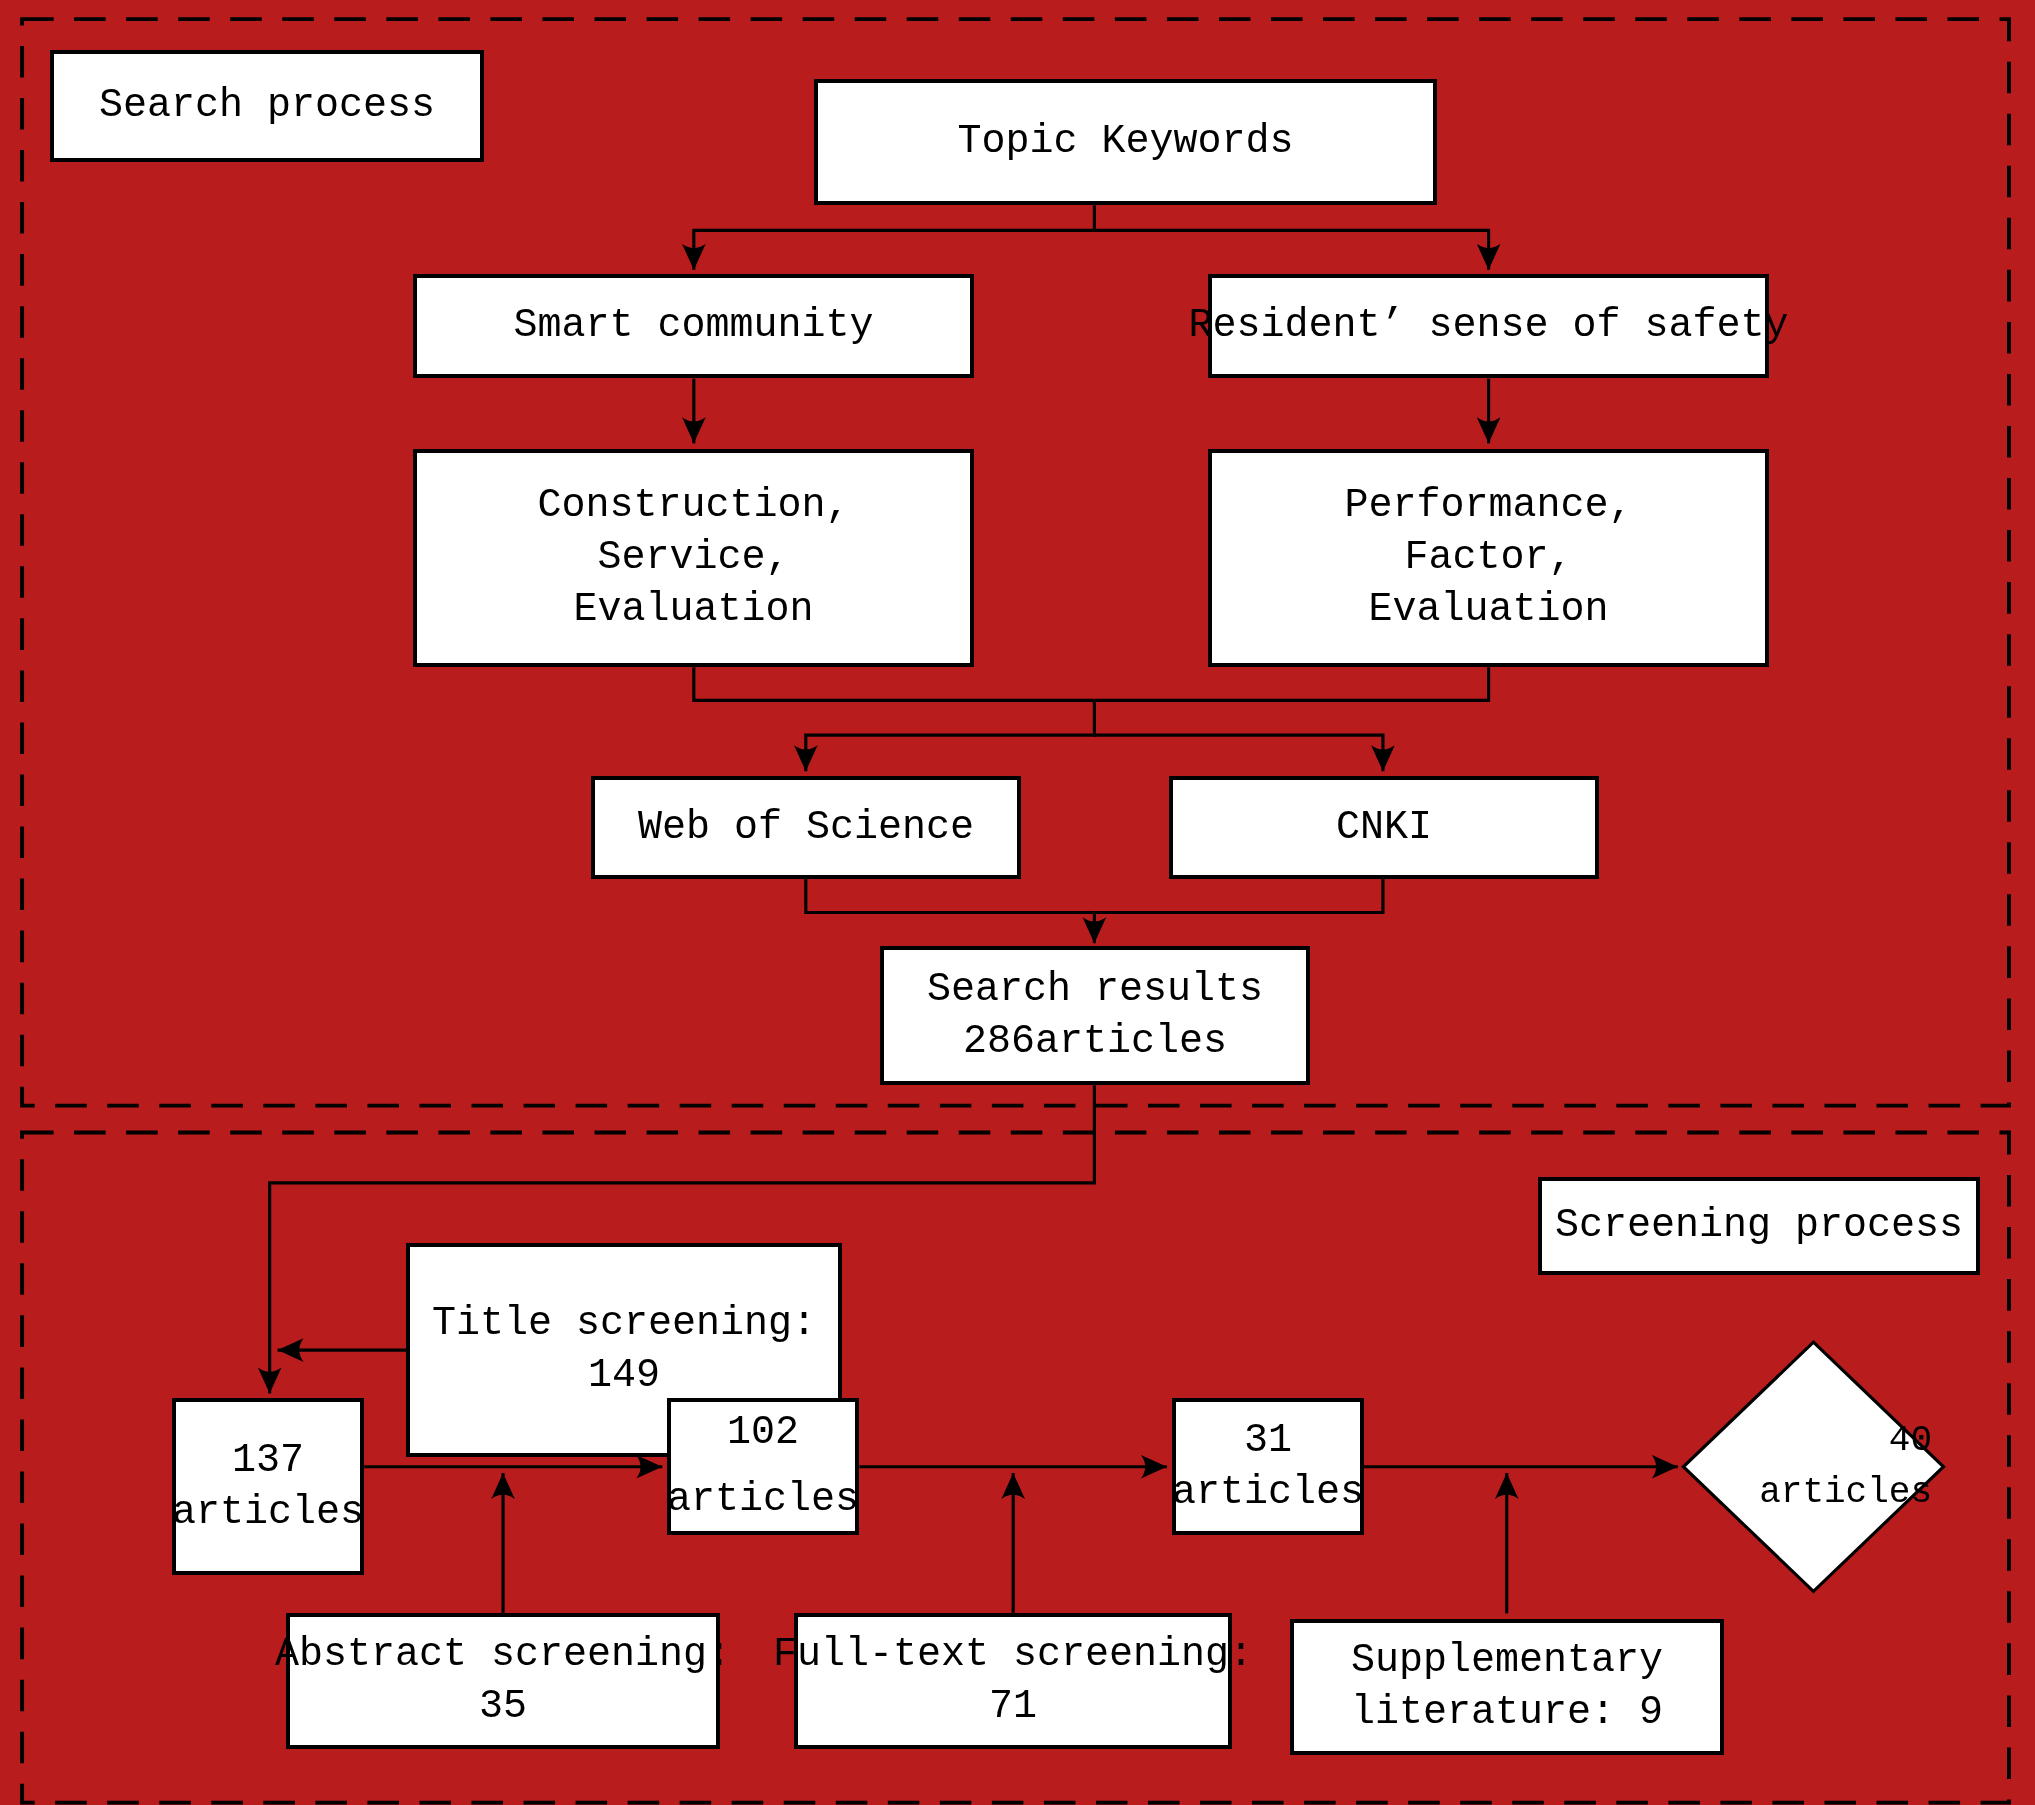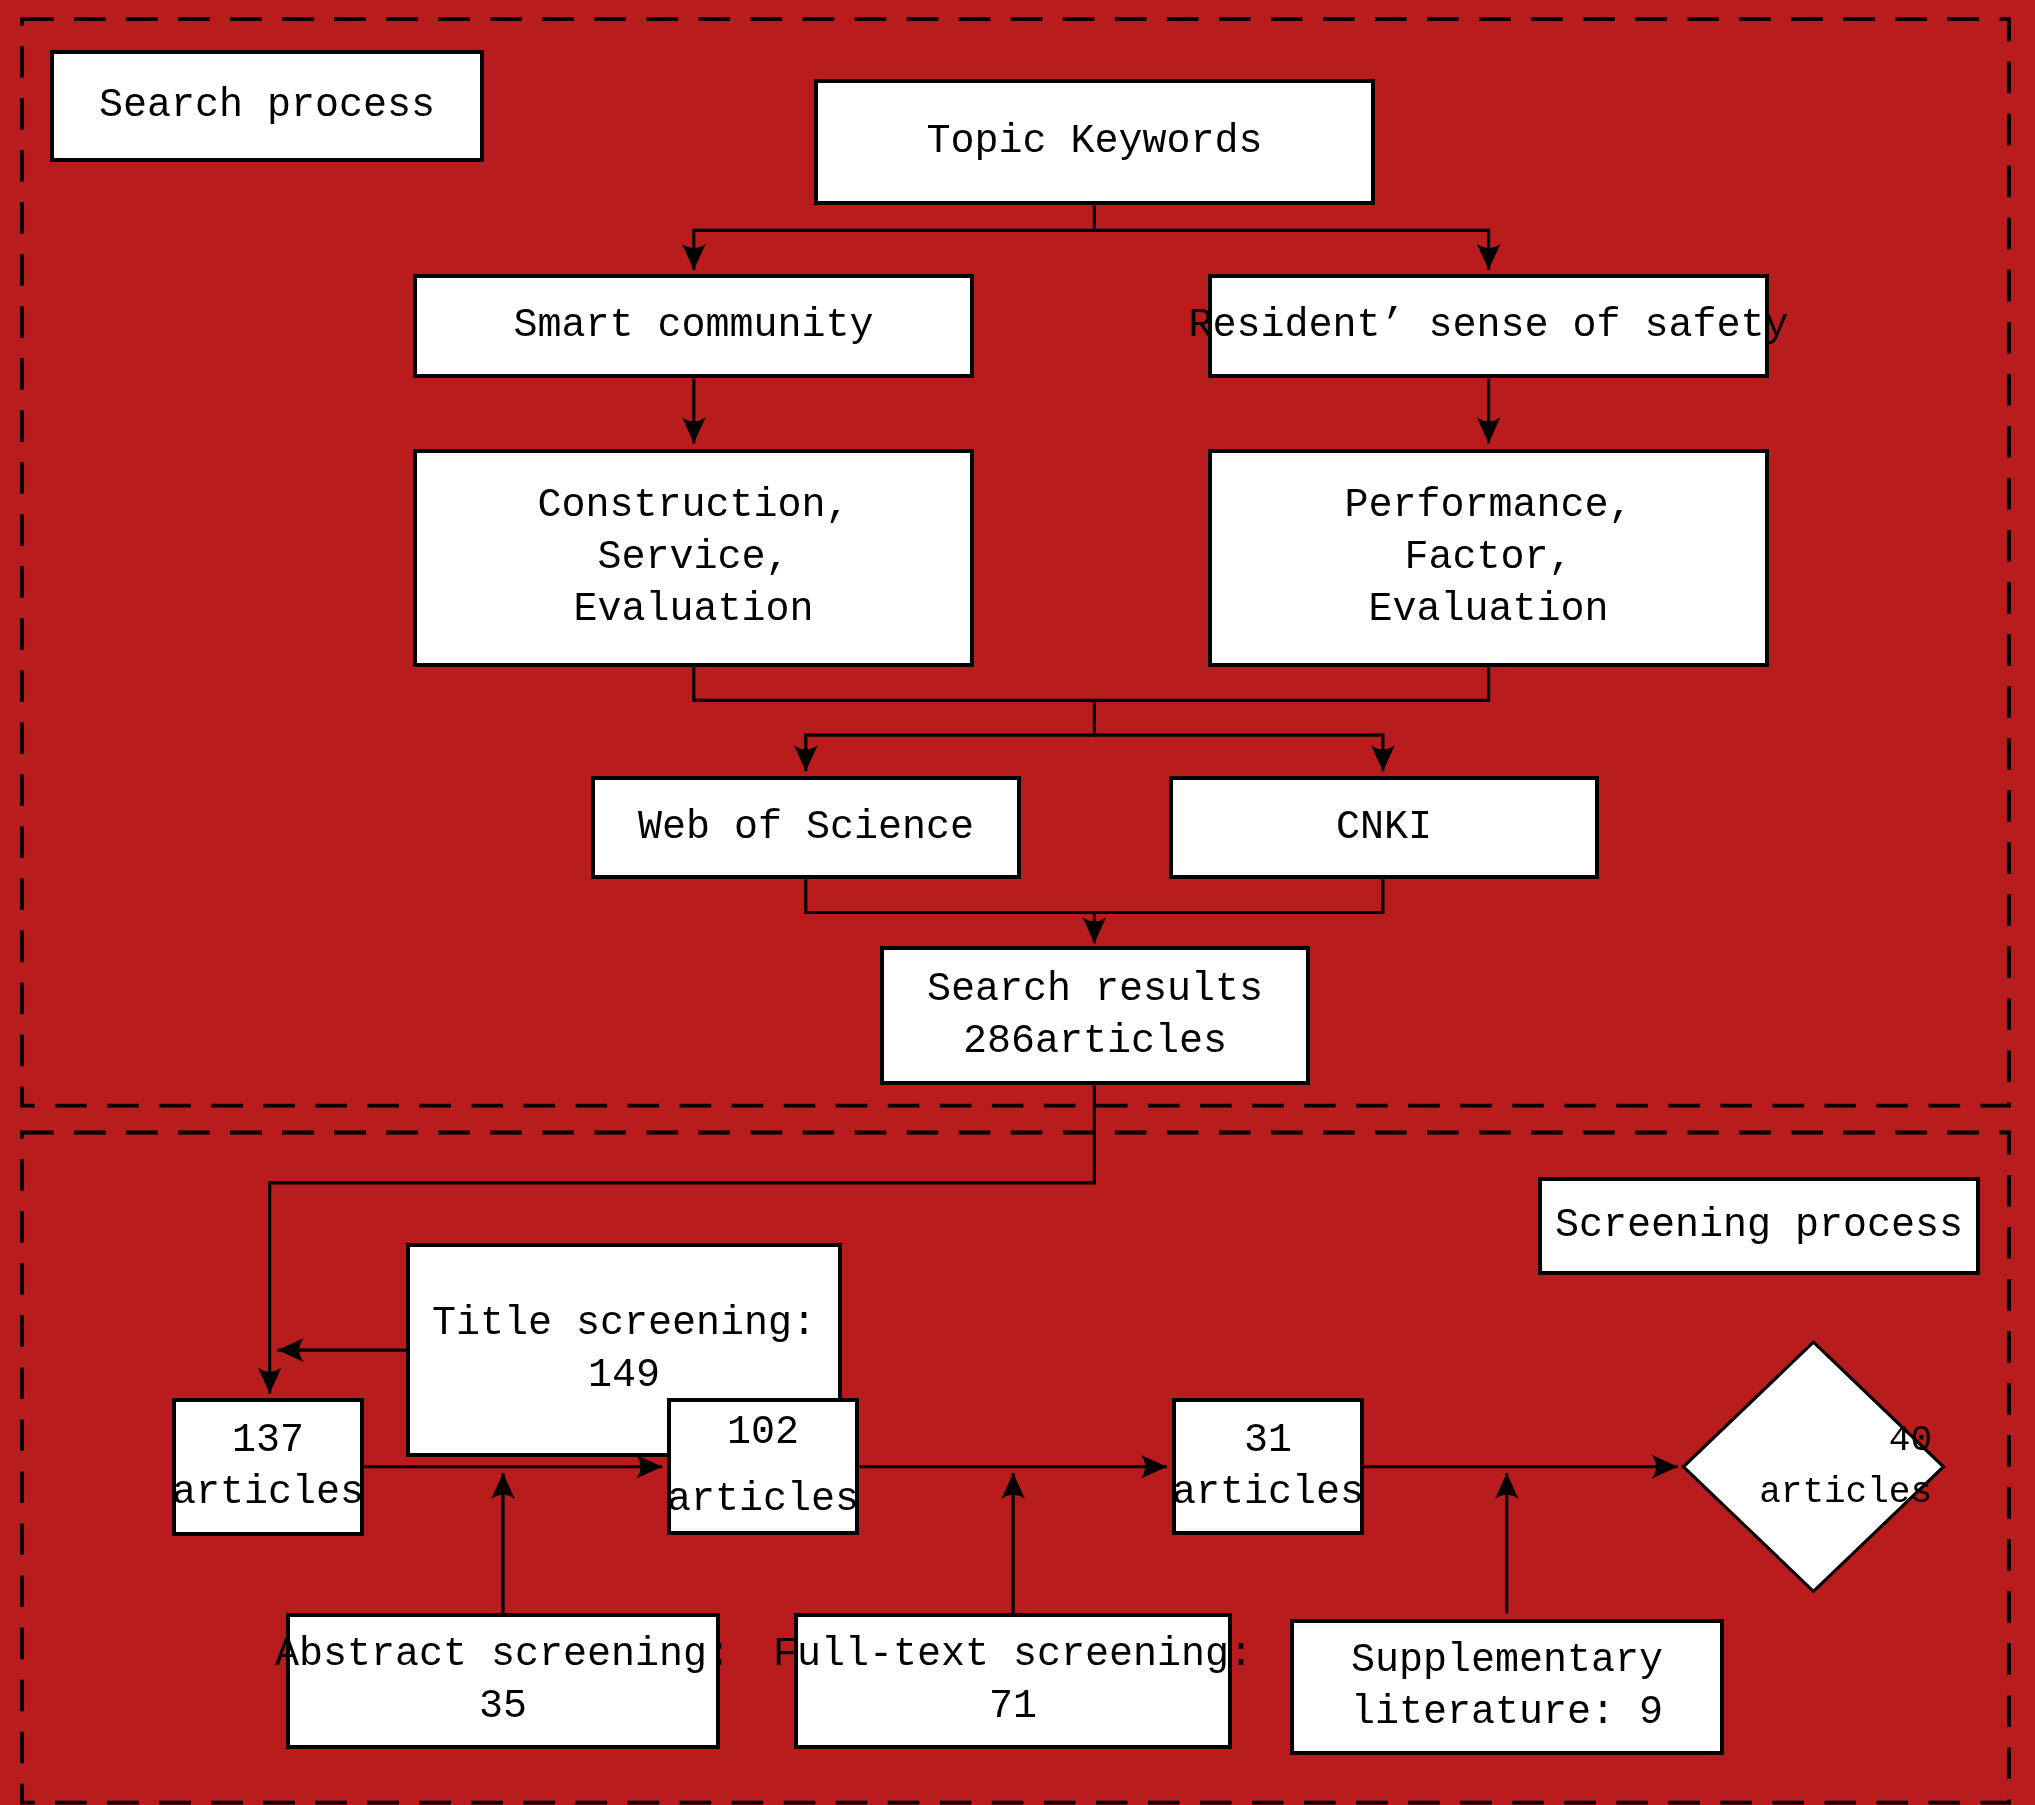--- a/index.html
+++ b/index.html
@@ -43,31 +43,31 @@
     flex-direction: column;
     align-items: flex-end;
     justify-content: center;
     text-align: center;
     font-size: 36px;
     line-height: 52px;
     background: transparent;
   }
   
   #search-process-label   { left: 50px;   top: 50px;   width: 434px; height: 112px; }
-  #topic-keywords-box     { left: 814px; top: 79px;  width: 561px; height: 126px; }
+  #topic-keywords-box     { left: 814px; top: 79px;  width: 623px; height: 126px; }
   #smart-community-box    { left: 413px;  top: 274px;  width: 561px; height: 104px; }
   #resident-safety-box    { left: 1208px; top: 274px;  width: 561px; height: 104px; }
   #construction-box       { left: 413px;  top: 449px;  width: 561px; height: 218px; }
   #performance-box        { left: 1208px; top: 449px;  width: 561px; height: 218px; }
   #web-of-science-box     { left: 591px;  top: 776px;  width: 430px; height: 103px; }
   #cnki-box               { left: 1169px; top: 776px;  width: 430px; height: 103px; }
   #search-results-box     { left: 880px; top: 946px; width: 430px; height: 139px; }
   #screening-process-label{ left: 1538px; top: 1177px; width: 442px; height: 98px; }
   #title-screening-box    { left: 406px;  top: 1243px; width: 436px; height: 214px; }
-  #articles-137-box       { left: 172px;  top: 1398px; width: 192px; height: 138px; }
+  #articles-137-box       { left: 172px;  top: 1398px; width: 192px; height: 177px; }
   #articles-102-box       { left: 667px;  top: 1398px; width: 192px; height: 137px; gap: 15px; }
   #articles-31-box        { left: 1172px; top: 1398px; width: 192px; height: 137px; }
   #articles-40-label      { left: 1695px; top: 1412px; width: 237px; height: 110px; }
   #abstract-screening-box { left: 286px;  top: 1613px; width: 434px; height: 136px; }
   #fulltext-screening-box { left: 794px; top: 1613px; width: 438px; height: 136px; }
   #supplementary-box      { left: 1290px; top: 1613px; width: 434px; height: 136px; margin-top: 6px; }
 </style>
 </head>
 <body>
 

